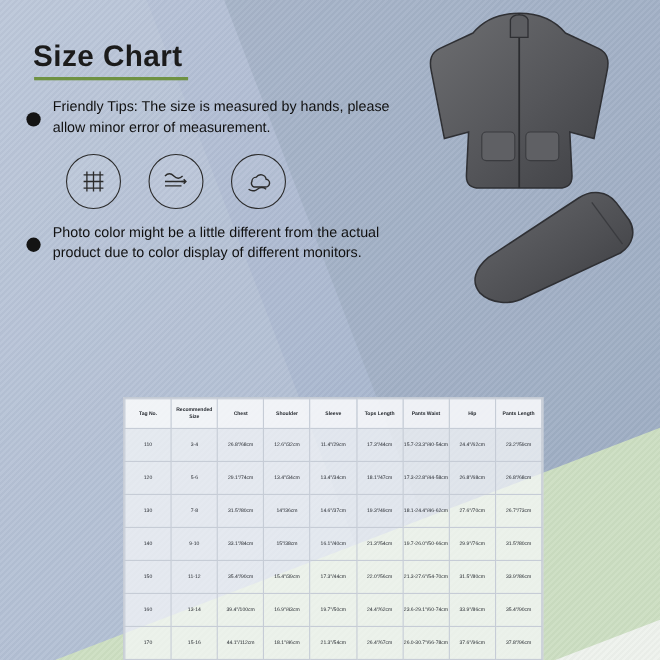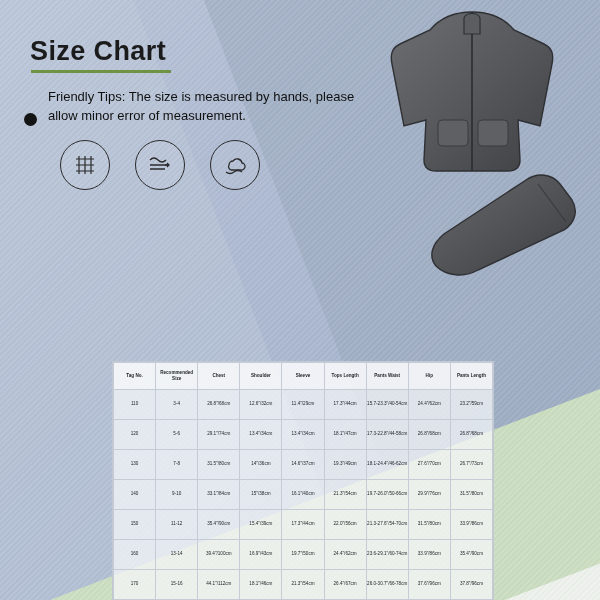--- a/index.html
+++ b/index.html
@@ -89,21 +89,21 @@
     top: 70px;
     width: 140px;
     height: 3px;
     background: #6f9243;
   }
 
   
   .bullet-block {
     position: absolute;
     display: flex;
-    align-items: flex-end;
+    align-items: center;
   }
   .bullet-dot {
     width: 13px;
     height: 13px;
     border-radius: 50%;
     background: #141414;
     margin-right: 11px;
     margin-top: 3px;
     flex: none;
   }
@@ -267,20 +267,24 @@
     <div class="icon-circle">
       <svg width="30" height="28" viewBox="0 0 30 28">
         <g stroke="#2b2b2b" stroke-width="1.3" fill="none">
           <path d="M9 14 a4 4 0 0 1 4 -4 a5 5 0 0 1 9 2 a3.5 3.5 0 0 1 -1 7 H11 a3.5 3.5 0 0 1 -2 -5 Z"></path>
           <path d="M6 21 q4 3 8 0 t8 0"></path>
         </g>
       </svg>
     </div>
   </div>
 
+  <div class="bullet-block" id="photo-block">
+    <div class="bullet-dot"></div>
+    <div class="bullet-text">Photo color might be a little different from the actual product due to color display of different monitors.</div>
+  </div>
 
 
   <div class="table-wrap">
     <table class="size-table">
       <thead>
         <tr>
           <th>Tag No.</th>
           <th>Recommended Size</th>
           <th>Chest</th>
           <th>Shoulder</th>

